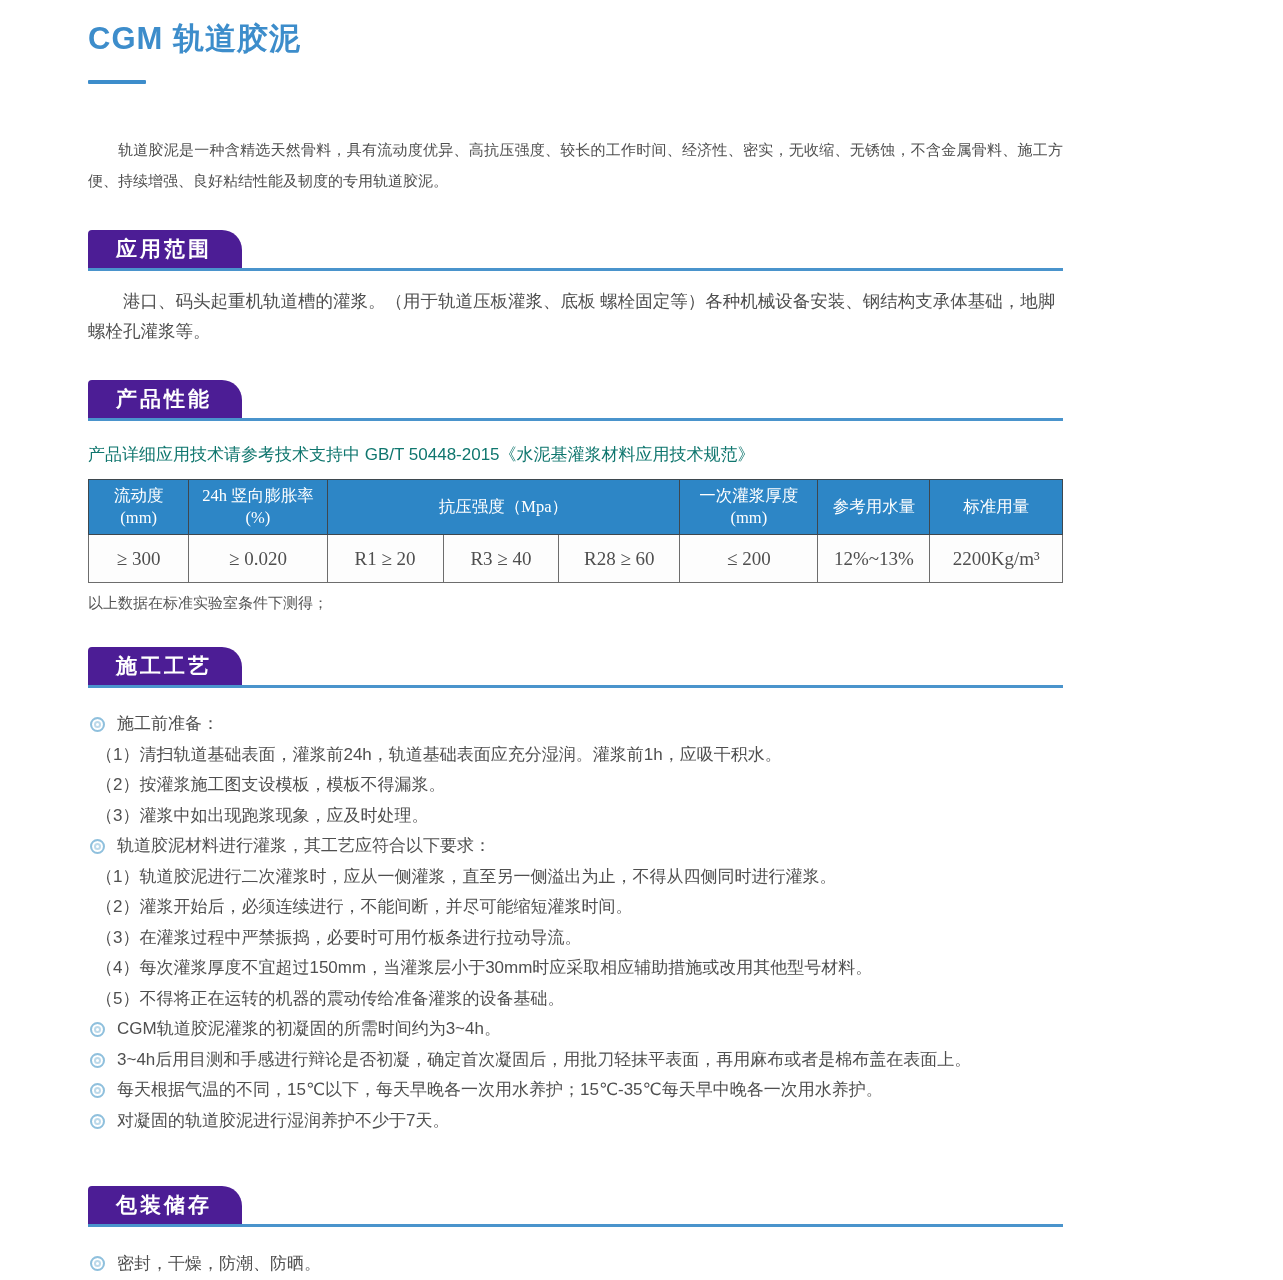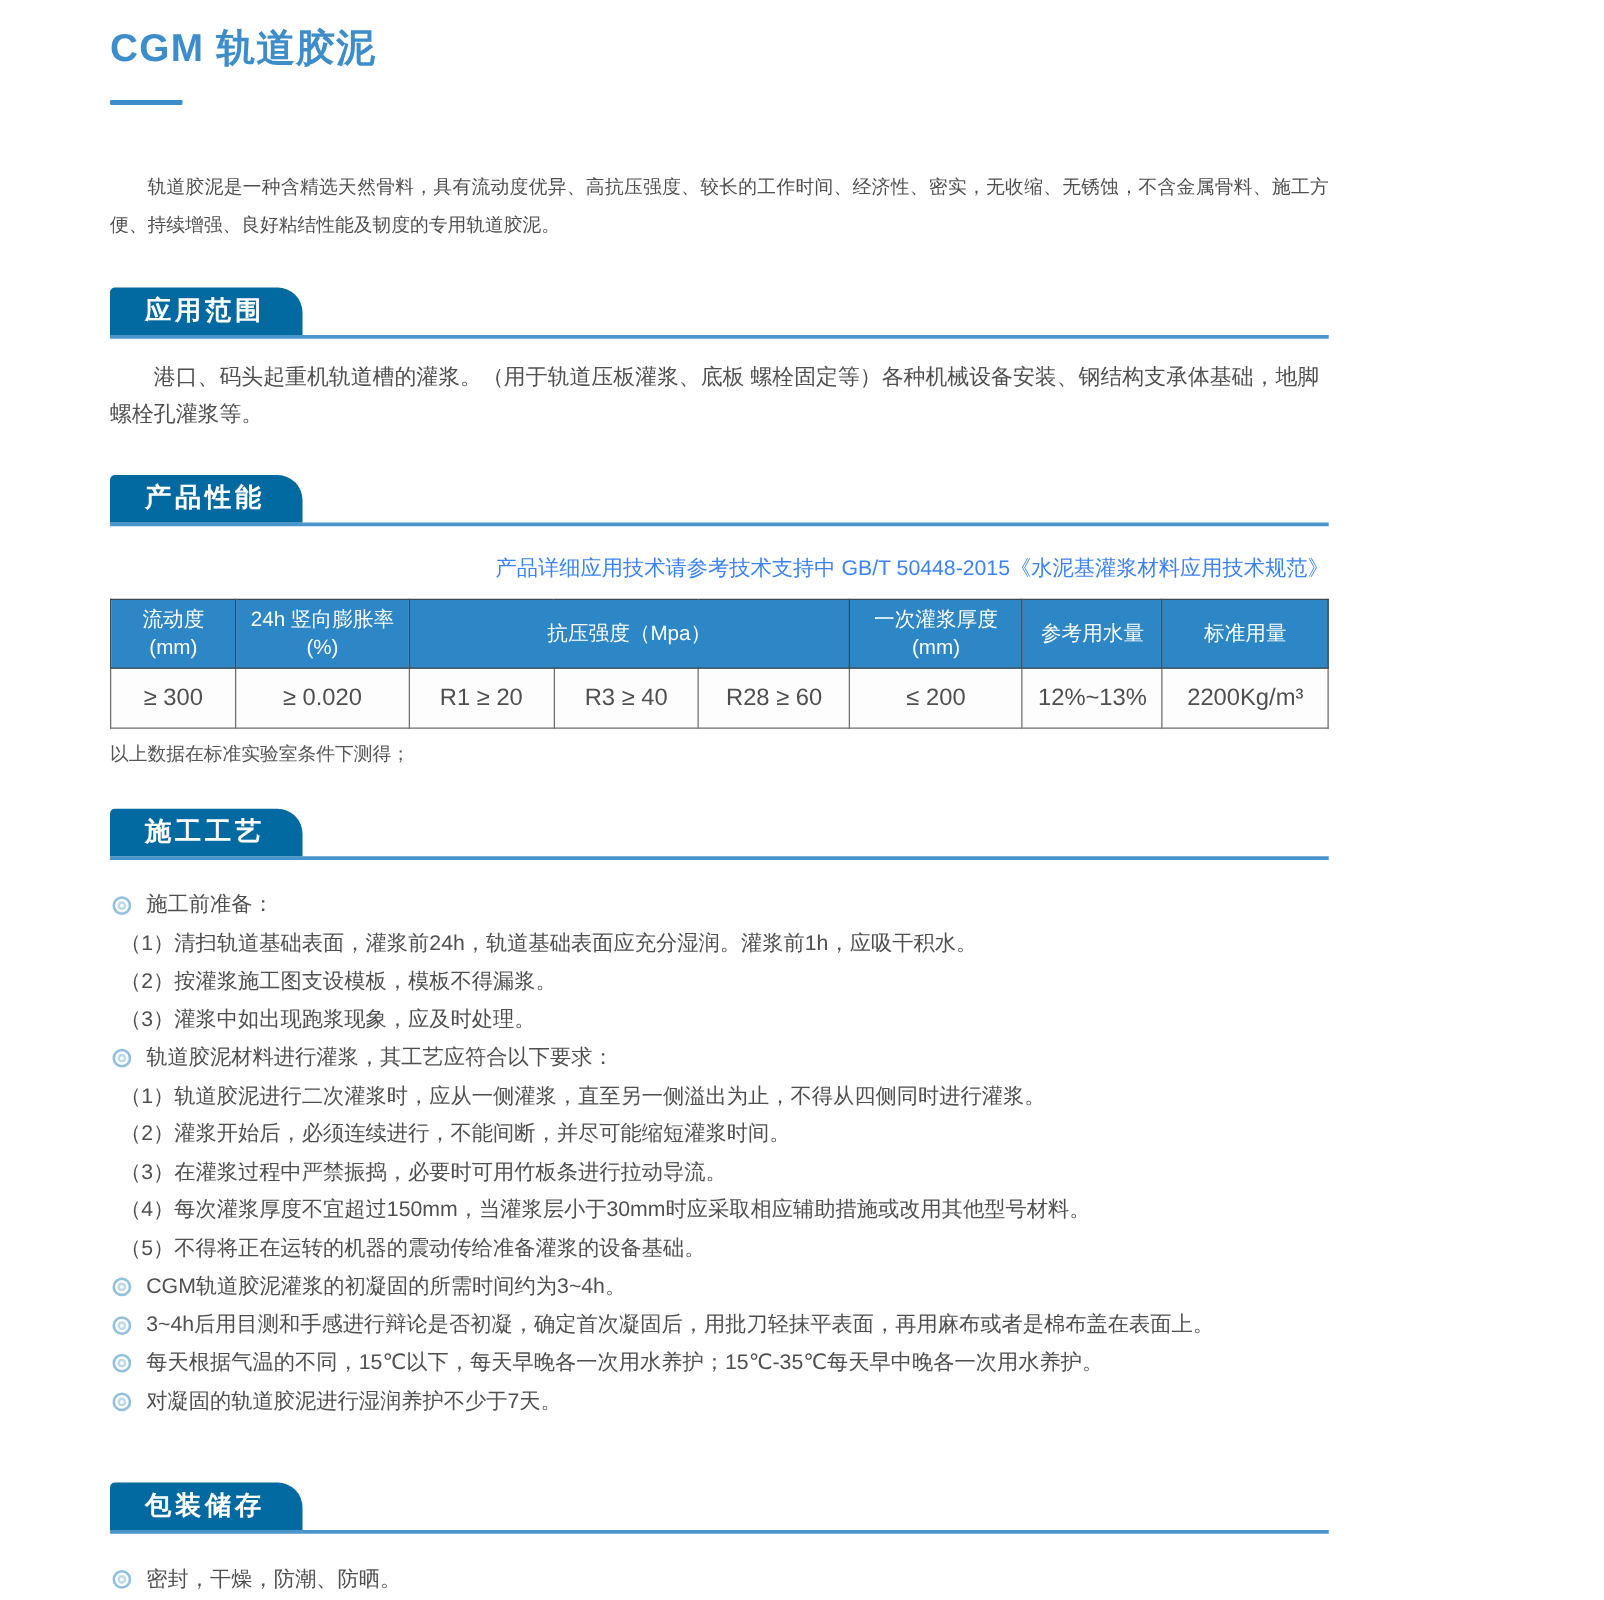--- a/index.html
+++ b/index.html
@@ -37,50 +37,51 @@
     text-align: justify;
   }
   
   .section-header {
     position: relative;
     margin-top: 34px;
     border-bottom: 3px solid #4a94cc;
   }
   .section-tab {
     display: inline-block;
-    background: #0369a1;
+    background: #4c1d95;
     color: #ffffff;
     font-size: 21px;
     font-weight: bold;
     letter-spacing: 3px;
     height: 38px;
     line-height: 38px;
     padding: 0 30px 0 28px;
     border-radius: 4px 20px 0 0;
   }
   
   .app-text {
     margin-top: 15px;
     font-size: 17.5px;
     line-height: 30px;
     text-indent: 2em;
     color: #4f4f4f;
   }
   
   .perf-intro {
     margin-top: 22px;
-    text-align: right;
+    text-align: left;
     font-size: 17px;
-    color: #3b82f6;
+    color: #0f766e;
   }
   table.perf-table {
     margin-top: 13px;
     width: 100%;
     border-collapse: collapse;
     table-layout: fixed;
+    font-family: Liberation Serif, serif;
   }
   table.perf-table th {
     background: #2d86c6;
     color: #ffffff;
     font-weight: normal;
     font-size: 16.5px;
     line-height: 22px;
     height: 55px;
     border: 1px solid #3e474e;
     white-space: pre-line;

